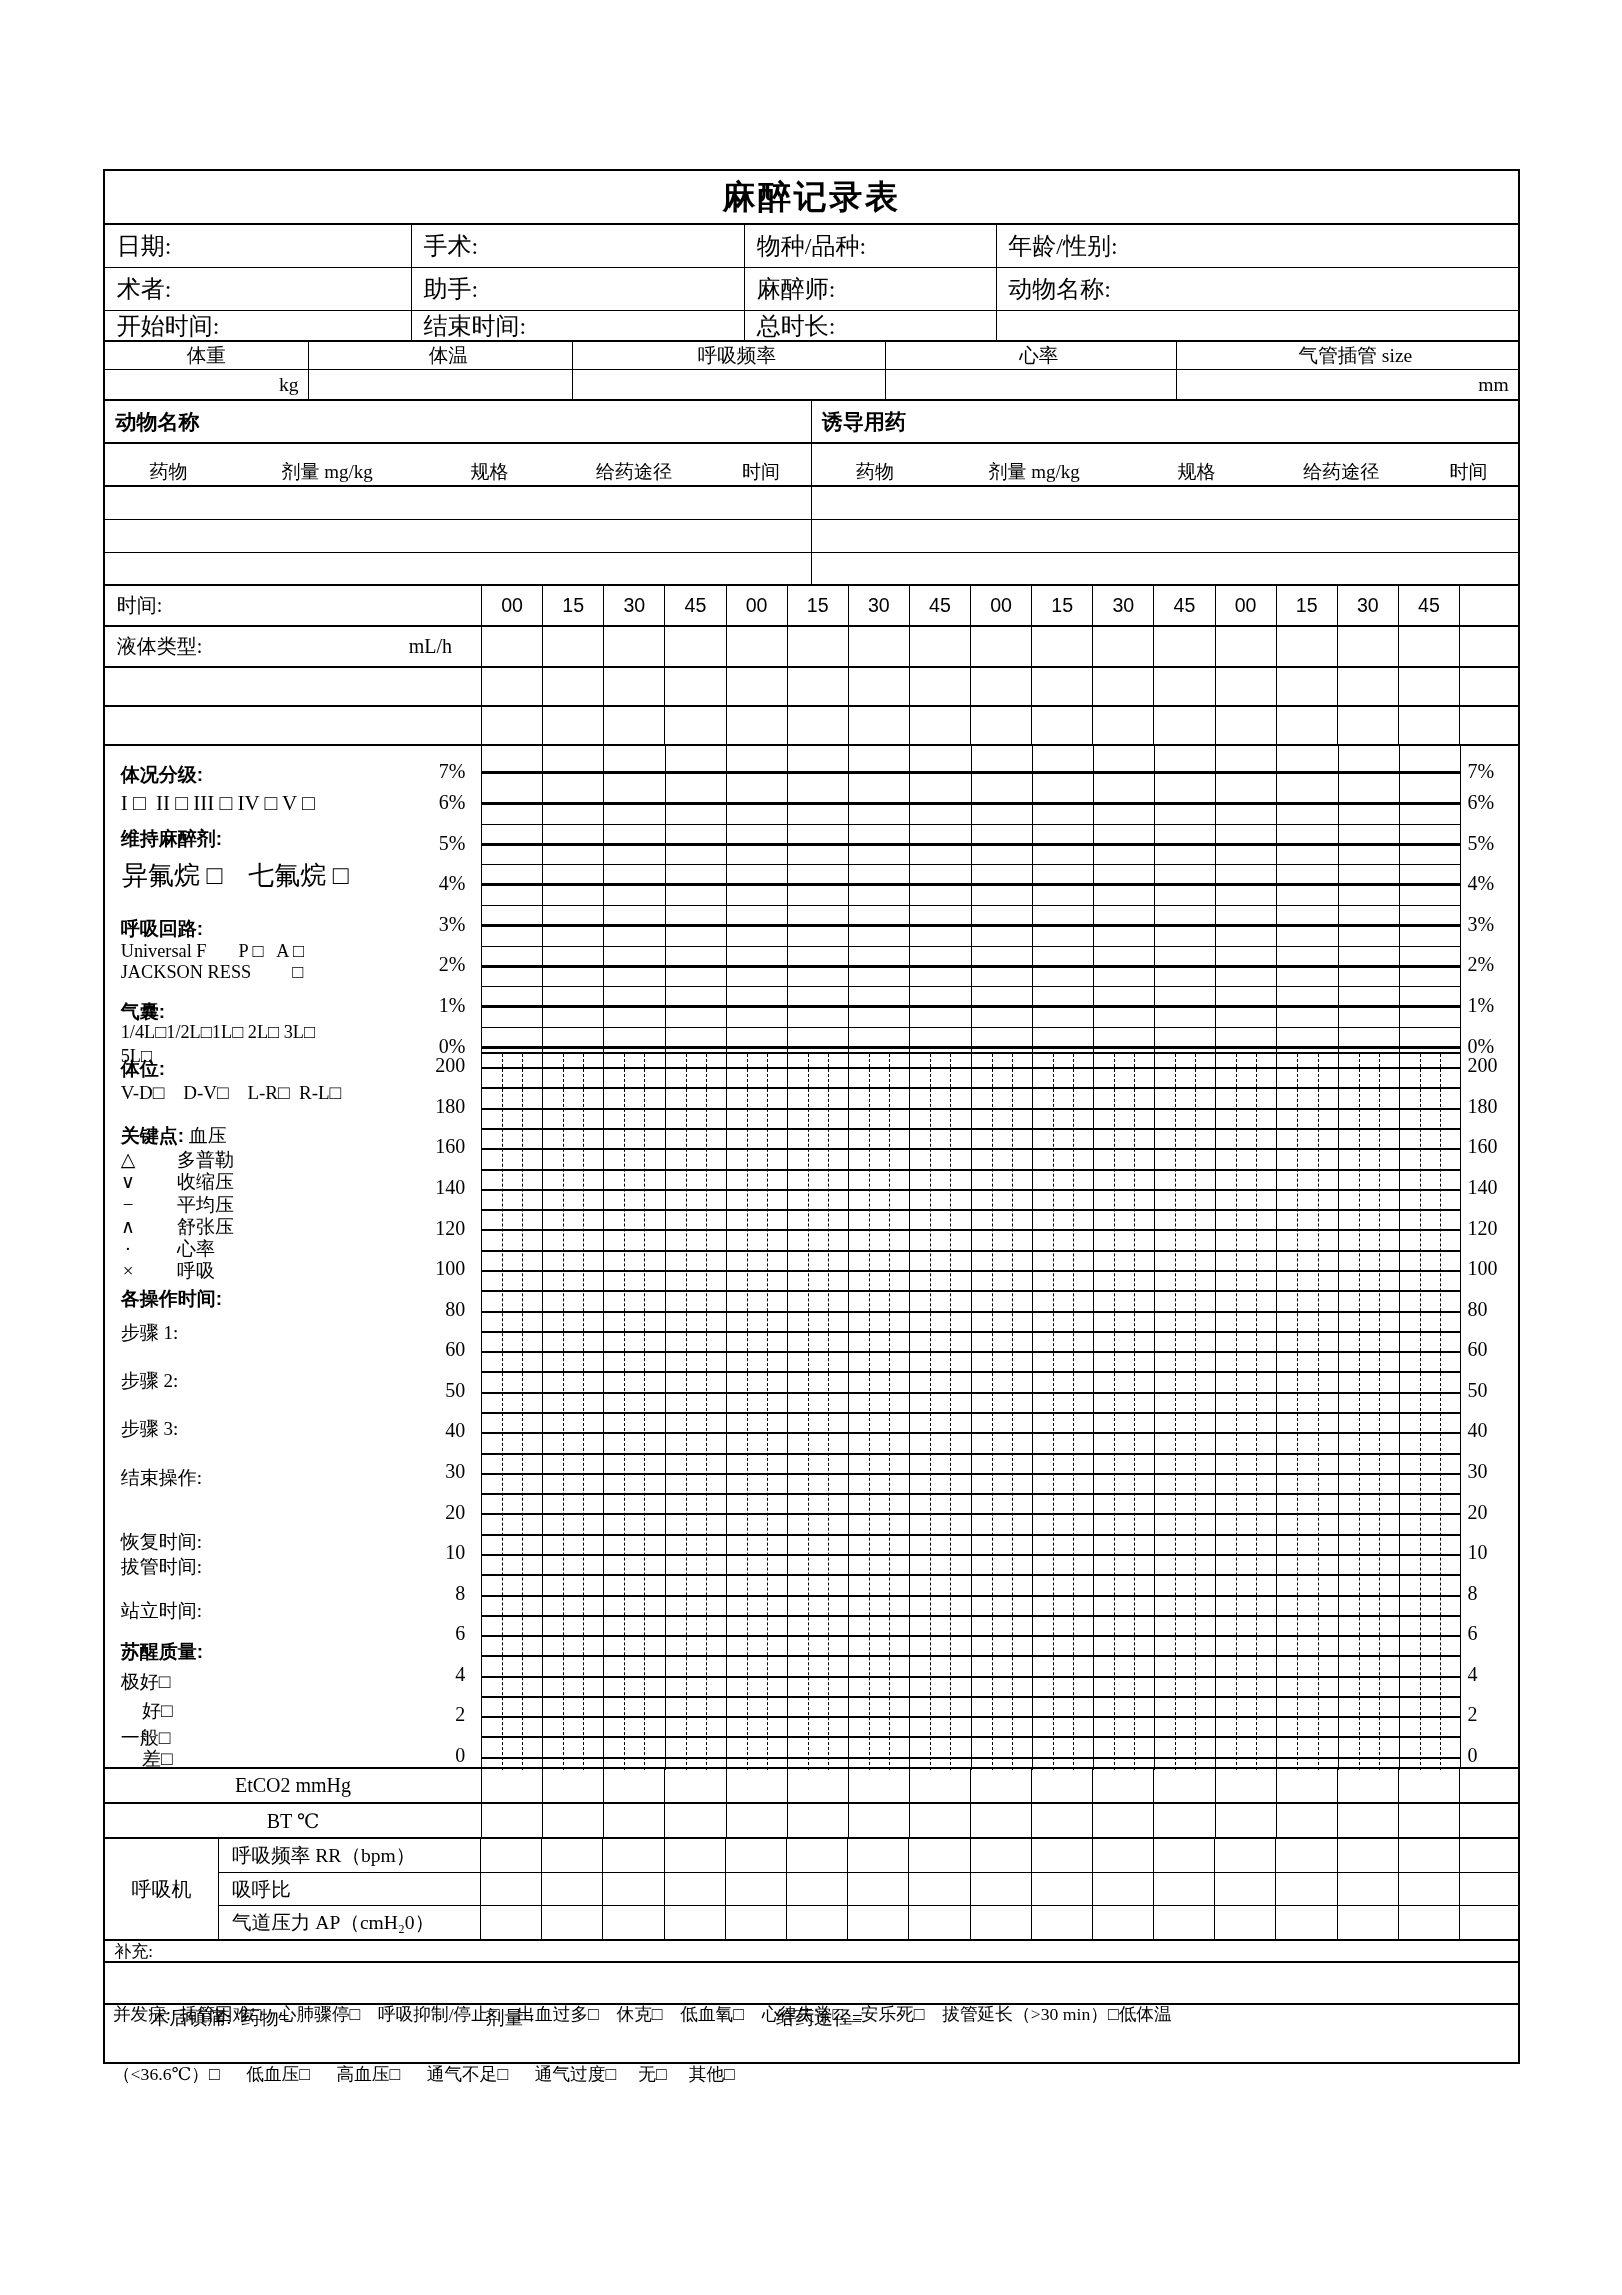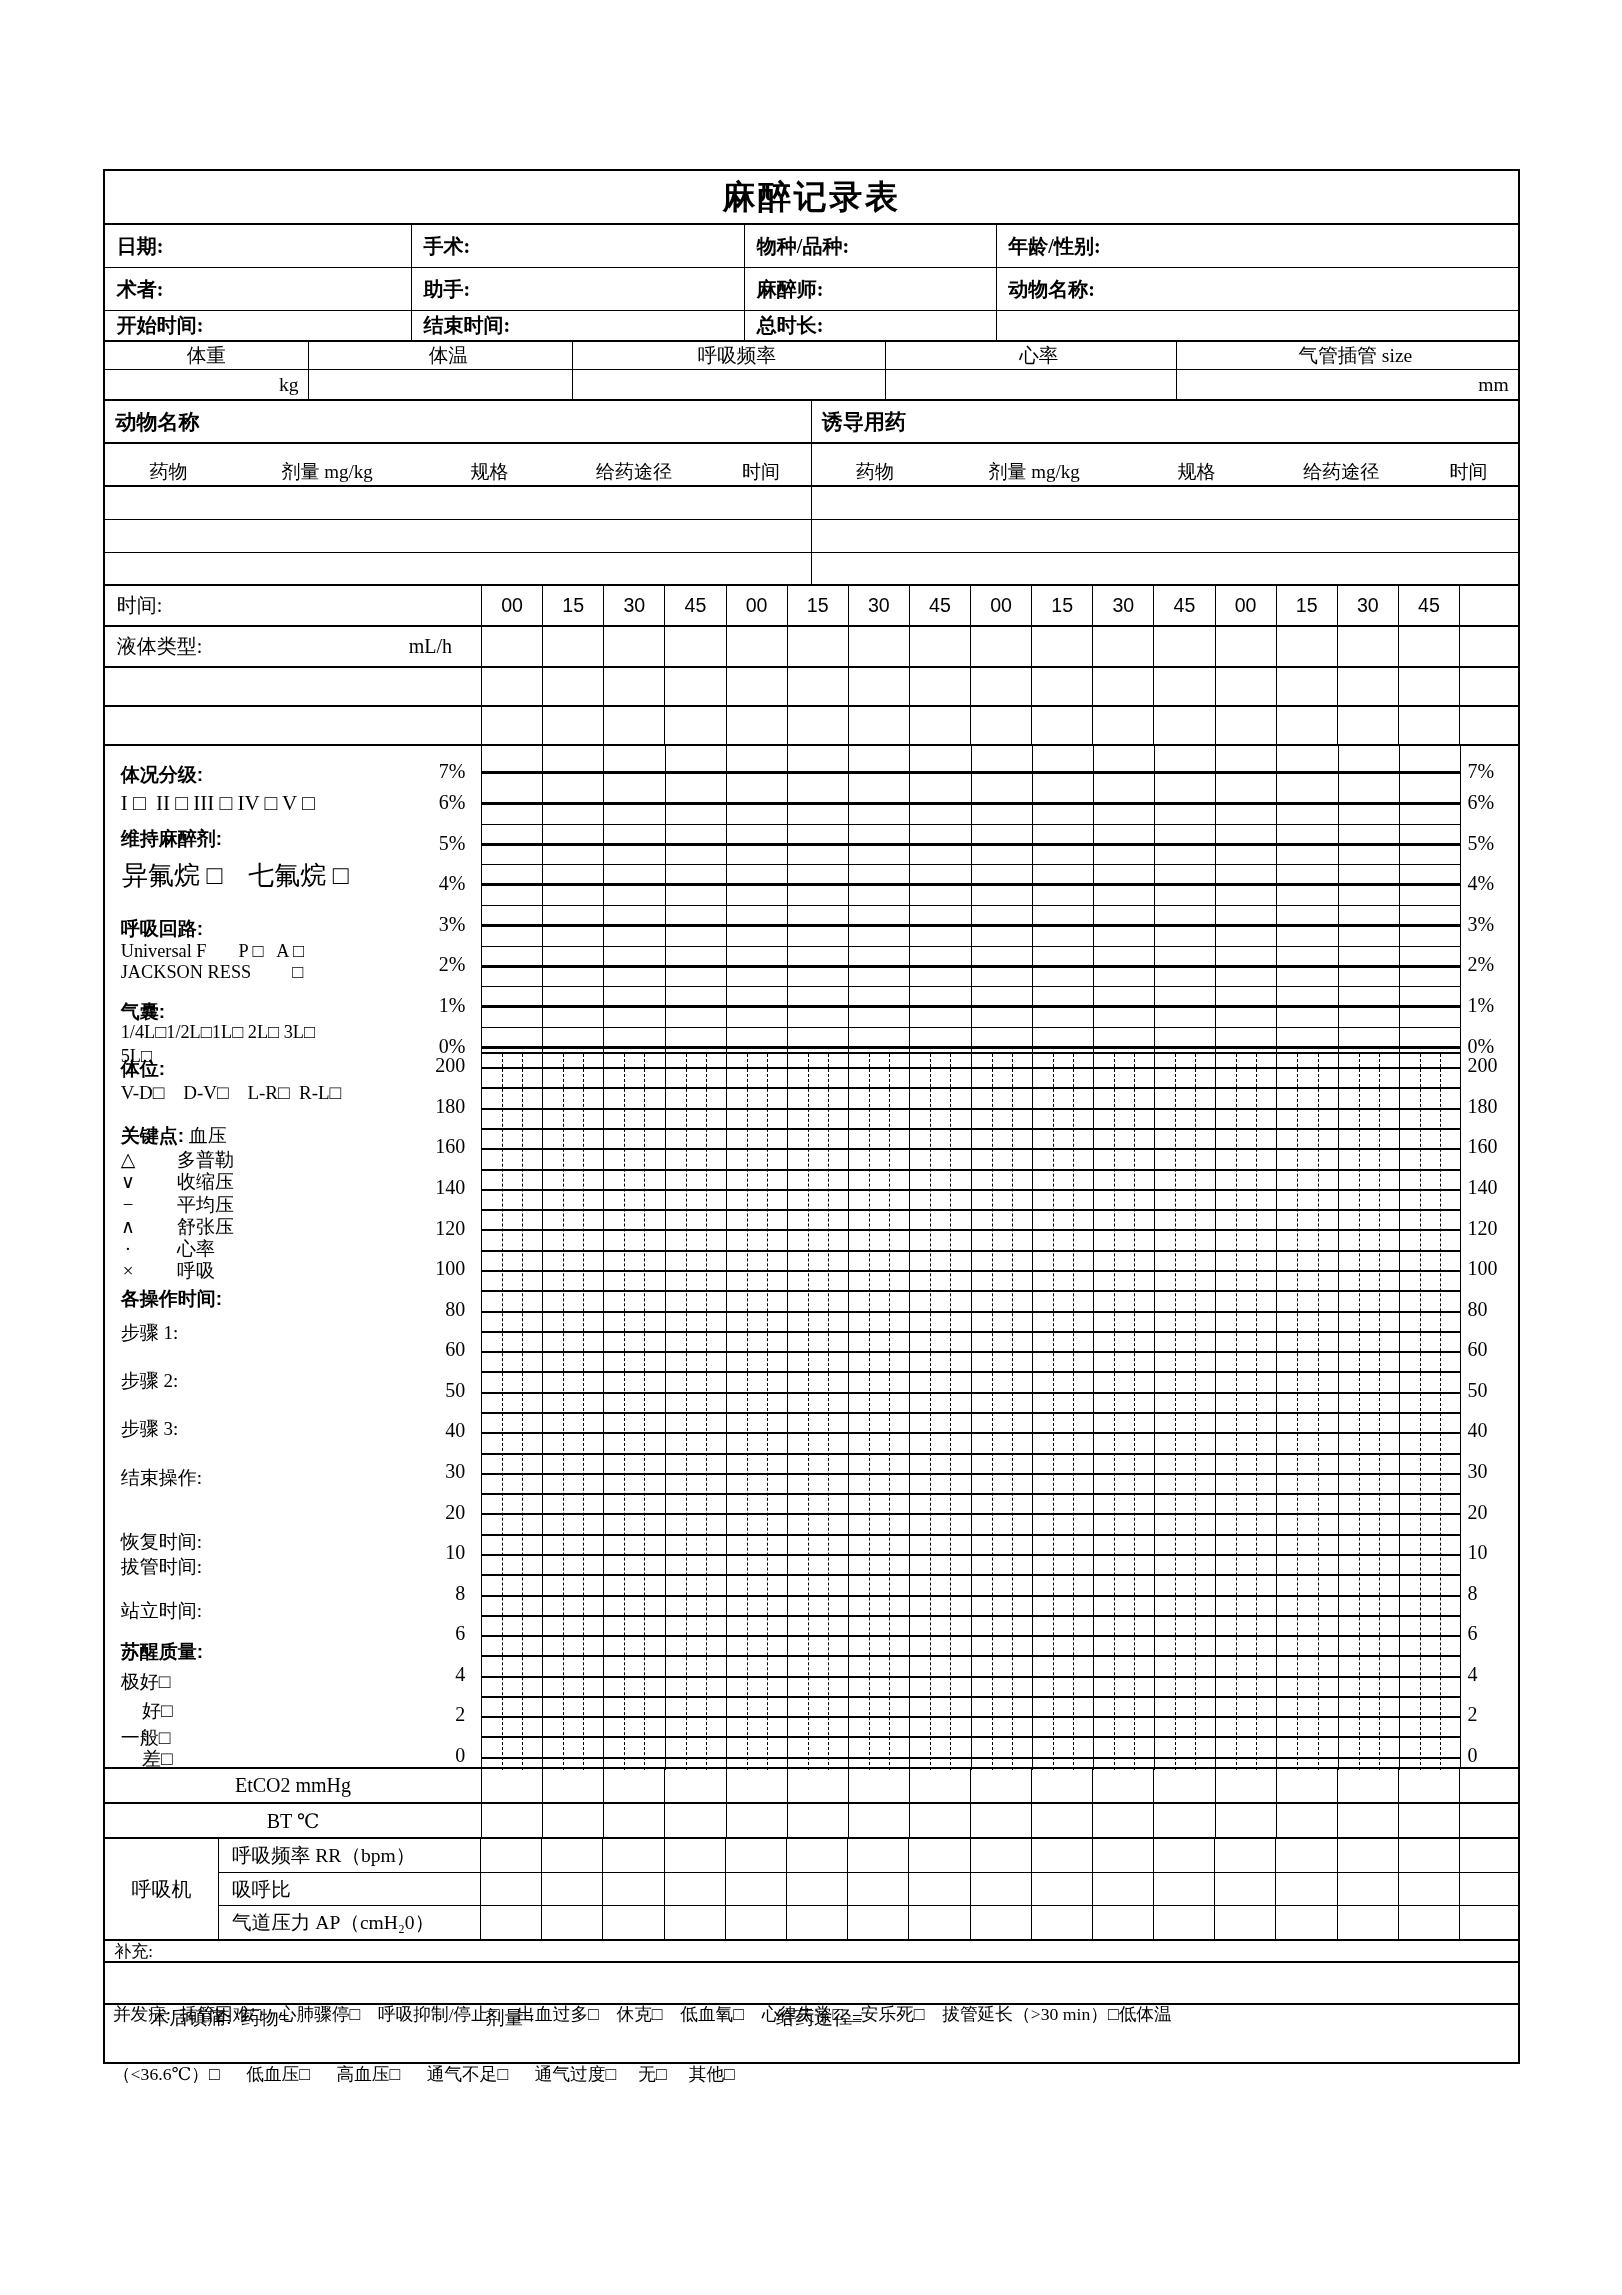--- a/index.html
+++ b/index.html
@@ -7,21 +7,21 @@
         font-family:"Liberation Serif","DejaVu Serif",serif;color:#000;}
   .form{position:absolute;left:103px;top:169px;width:1417px;height:1895px;
         border:2.6px solid #000;box-sizing:border-box;}
   .row{display:flex;box-sizing:border-box;border-bottom:2px solid #000;position:relative;}
   .row.bb4{border-bottom:2.6px solid #000;}
   .row.bb2{border-bottom:1.3px solid #000;}
   .cell{box-sizing:border-box;display:flex;align-items:center;}
   .cell.rb{border-right:1.3px solid #000;}
   .title-row{height:54px;border-bottom:2.6px solid #000;align-items:center;justify-content:center;}
   .title-row span{font-size:33px;font-weight:bold;letter-spacing:2.6px;}
-  .info-row{font-size:20px;font-weight:bold;}
+  .info-row{font-size:24px;}
   .info-row .cell{padding-left:11.8px;}
   .wA{width:21.7%;} .wB{width:23.6%;} .wC{width:17.8%;} .wD{width:36.9%;}
   .vitals-row{font-size:19.6px;gap:16px;}
   .vitals-row .cell{justify-content:center;}
   .v1{width:15.1%;} .v2{width:18.4%;} .v3{width:22.0%;} .v4{width:20.4%;} .v5{width:24.1%;}
   .units-row .cell{justify-content:flex-end;padding-right:9.2px;font-size:19.6px;}
   .band-row{height:43px;font-size:21px;font-weight:bold;}
   .band-row .cell{width:50%;padding-left:10.5px;}
   .medhdr-row{height:43px;font-size:19px;}
   .half{width:50%;display:flex;box-sizing:border-box;align-items:flex-end;}

